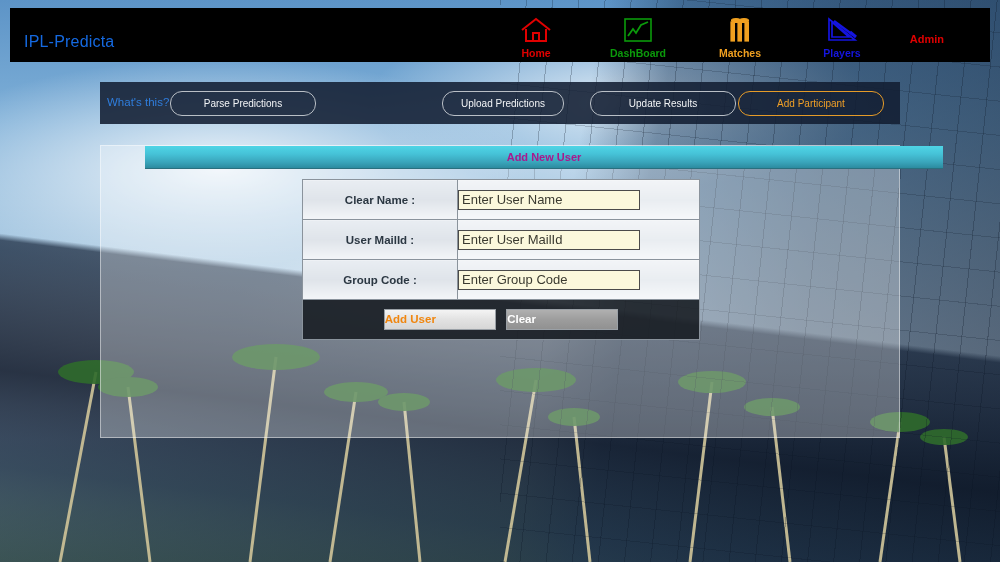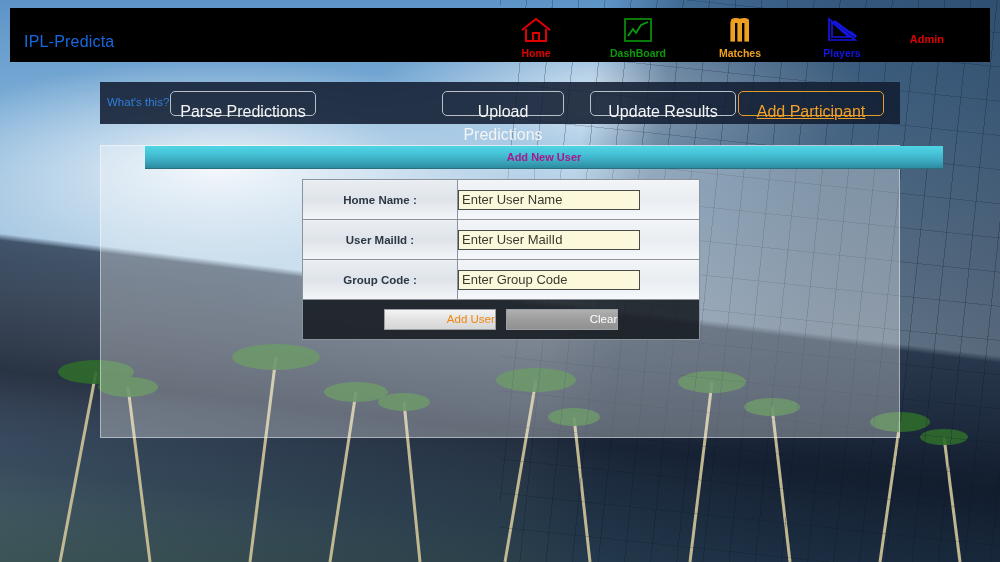--- a/index.html
+++ b/index.html
@@ -109,34 +109,33 @@
     color: #2f7ddc;
     font-size: 11.5px;
     text-decoration: none;
     cursor: pointer;
   }
   .tbtn {
     position: absolute;
     top: 9px;
     height: 25px;
     border: 1px solid #b9bfc6;
-    border-radius: 5px;
+    border-radius: 12px;
     background: transparent;
     color: #f2f4f6;
     font-family: "Liberation Sans", sans-serif;
-    font-size: 16px;
+    font-size: 10px;
     cursor: pointer;
     line-height: 23px;
     text-align: center;
-    padding: 8px;
+    padding: 0;
   }
   .tbtn.active {
     border-color: #e59b28;
     color: #f1a027;
-    text-decoration: underline;
   }
 
   
   #content-panel {
     position: absolute;
     left: 100px; top: 145px;
     width: 800px; height: 293px;
     background: rgba(255,255,255,0.30);
     border: 1px solid rgba(255,255,255,0.45);
     z-index: 10;
@@ -200,23 +199,23 @@
     background: rgba(20,24,30,0.86);
     text-align: center;
     height: 38px;
   }
   .fbtn {
     display: inline-block;
     width: 112px;
     height: 21px;
     font-family: "Liberation Sans", sans-serif;
     font-size: 11.5px;
-    font-weight: normal;
+    font-weight: bold;
     line-height: 19px;
-    text-align: right;
+    text-align: left;
     border: 1px solid #9aa0a6;
     cursor: pointer;
     padding: 0;
     vertical-align: middle;
   }
   #add-user-button {
     background: linear-gradient(to bottom, #f4f4f4 0%, #e2e2e2 50%, #d6d6d6 100%);
     color: #f0860f;
     margin-right: 6px;
   }
@@ -331,21 +330,21 @@
 
 <div id="content-panel">
 
   <div id="panel-header">
     <span id="panel-header-title">Add New User</span>
   </div>
 
   <table id="form-table">
     <tbody>
         <tr>
-      <td class="lbl">Home Name :</td>
+      <td class="lbl">Clear Name :</td>
       <td class="fld">
         <input class="tinput" type="text" placeholder="Enter User Name" style="">
       </td>
     </tr>
     <tr>
       <td class="lbl">User MailId :</td>
       <td class="fld">
         <input class="tinput" type="text" placeholder="Enter User MailId" style="">
       </td>
     </tr>

